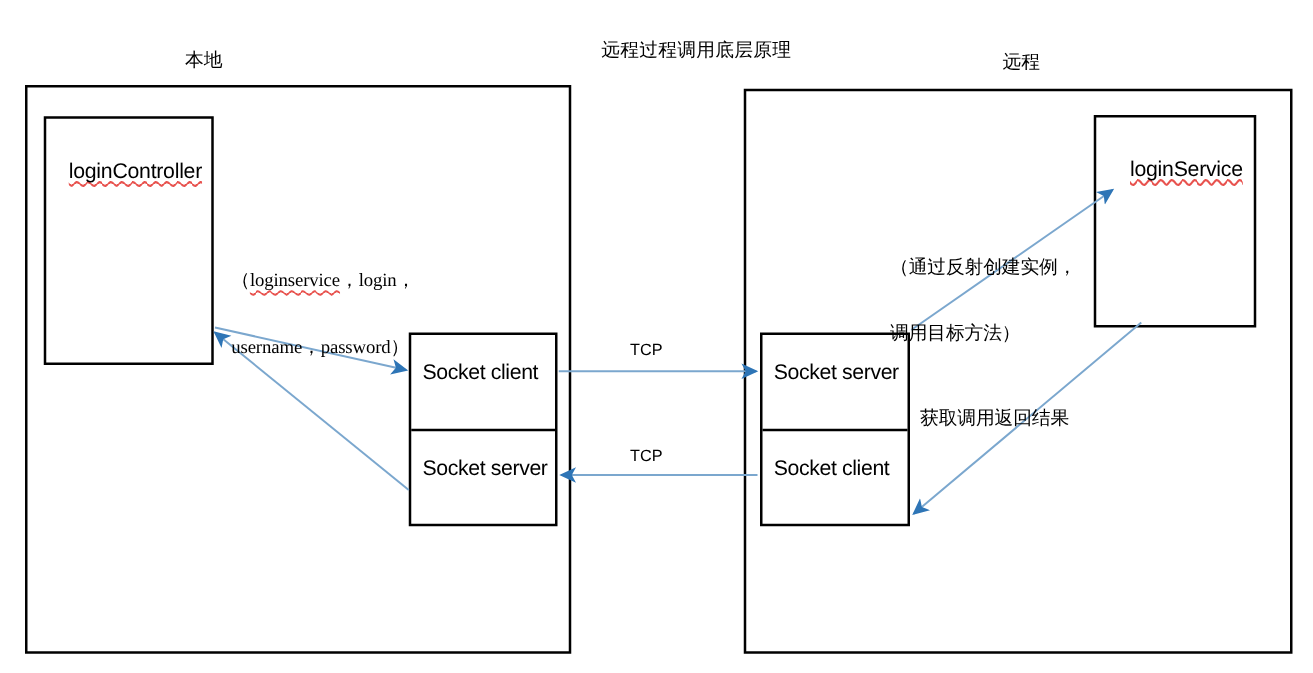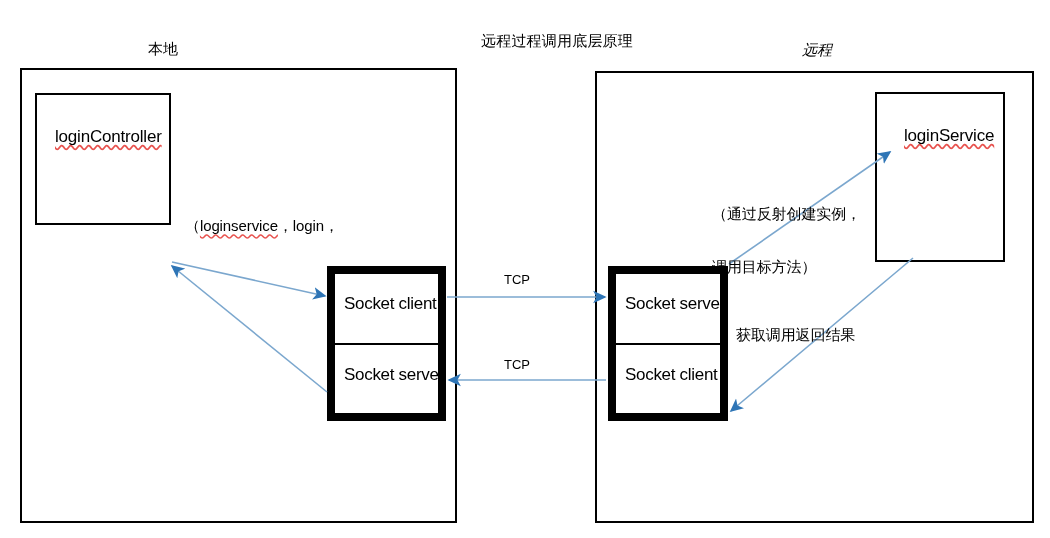--- a/index.html
+++ b/index.html
@@ -60,21 +60,21 @@
     background: transparent;
   }
   .inner-box {
     position: absolute;
     border: 2px solid #000000;
     box-sizing: border-box;
     background: #ffffff;
   }
   .stack-box {
     position: absolute;
-    border: 8px solid #000000;
+    border: 2px solid #000000;
     box-sizing: border-box;
     background: #ffffff;
     display: flex;
     flex-direction: column;
   }
   .stack-cell {
     flex: 1 1 auto;
     position: relative;
     box-sizing: border-box;
   }
@@ -92,27 +92,27 @@
 </style>
 </head>
 <body>
 
 <div id="canvas">
 
   <div class="label title" style="left:481px; top:32px;text-align:center;">远程过程调用底层原理</div>
 
   <div class="label zone-title" style="left:148px; top:40px;">本地</div>
 
-  <div class="label zone-title" style="left:802px; top:41px;font-style:italic;">远程</div>
+  <div class="label zone-title" style="left:802px; top:41px;">远程</div>
 
   <div class="outer-box" style="left:20px; top:68px; width:437px; height:455px;"></div>
 
   <div class="outer-box" style="left:595px; top:71px; width:439px; height:452px;"></div>
 
-  <div class="inner-box" style="left:35px; top:93px; width:136px; height:132px;text-decoration:underline;">
+  <div class="inner-box" style="left:35px; top:93px; width:136px; height:199px;text-decoration:underline;">
     <div class="label node-label spell" style="left:18px; top:32px; width:112px; white-space:normal;">loginController</div>
   </div>
 
   <div class="stack-box" style="left:327px; top:266px; width:119px; height:155px;">
     <div class="stack-cell">
       <div class="cell-text" style="top:20px;">Socket client</div>
     </div>
     <div class="stack-cell">
       <div class="cell-text" style="top:20px;">Socket server</div>
     </div>
@@ -156,22 +156,23 @@
 
     <g>
       <line x1="729" y1="264" x2="890" y2="152" stroke="#7BA7CE" stroke-width="1.6" marker-end="url(#ah)"></line>
     </g>
 
     <g>
       <line x1="913" y1="258" x2="731" y2="411" stroke="#7BA7CE" stroke-width="1.6" marker-end="url(#ah)"></line>
     </g>
   </svg>
 
-  <div class="label edge-label" style="left:185px; top:182px;">
+  <div class="label edge-label" style="left:185px; top:182px;font-family:Liberation Serif, serif;">
     <div><span>（</span><span class="spell">loginservice</span><span>，login，</span></div>
+    <div>username，password）</div>
   </div>
 
   <div class="label tcp-label" style="left:504px; top:272px;">TCP</div>
 
   <div class="label tcp-label" style="left:504px; top:357px;">TCP</div>
 
   <div class="label edge-label" style="left:712px; top:170px;">
     <div>（通过反射创建实例，</div>
     <div>调用目标方法）</div>
   </div>

